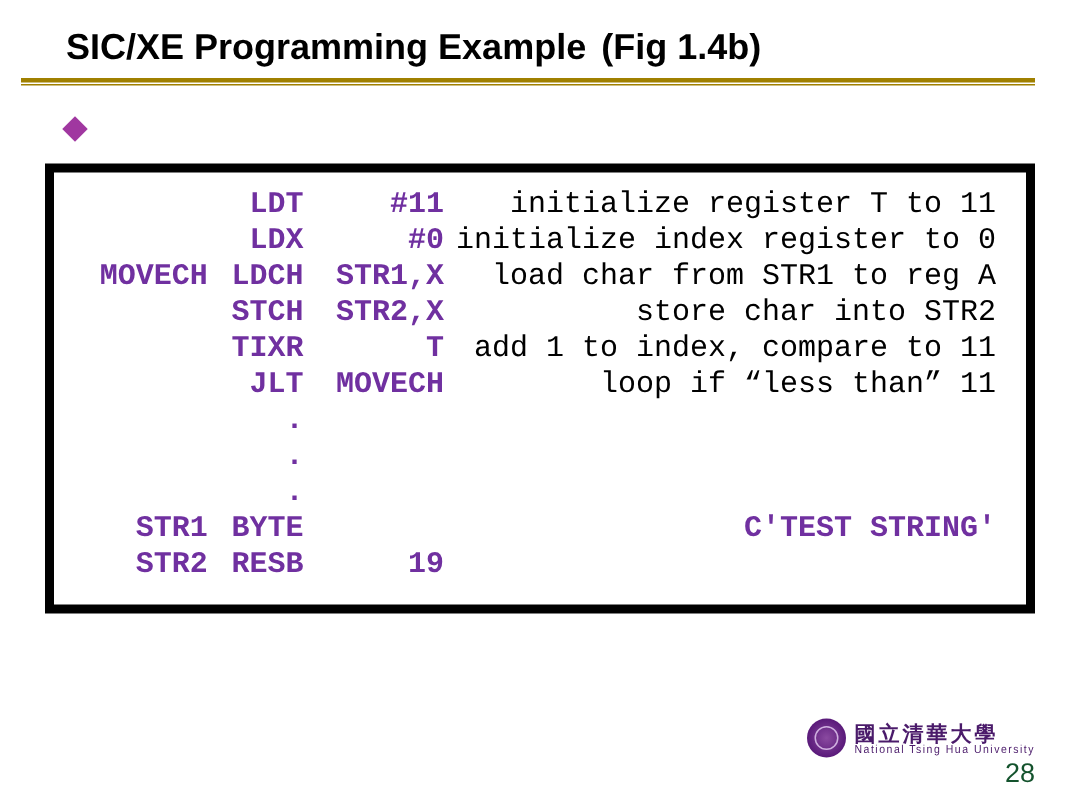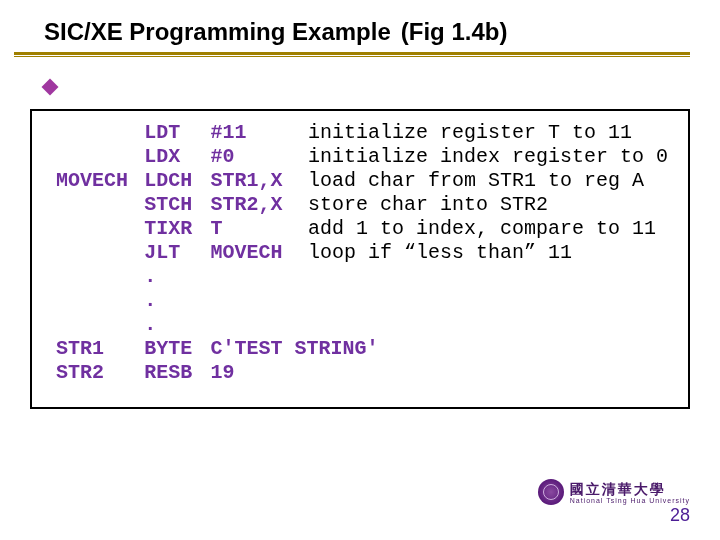--- a/index.html
+++ b/index.html
@@ -60,25 +60,26 @@
     background: #a037a0;
     vertical-align: middle;
     margin-right: 14px;
   }
   .bullet-text {
     font-size: 24px;
     vertical-align: middle;
   }
   .codebox {
     margin: 0 30px 0 30px;
-    border: 2px solid #000000;
+    border: 6px solid #000000;
     background: #fff;
     padding: 10px 12px 12px 24px;
     box-sizing: border-box;
     height: 300px;
+    text-align: right;
   }
   table.code {
     border-collapse: collapse;
     font-size: 20px;
     line-height: 1.2;
   }
   table.code td {
     padding: 0 8px 0 0;
     vertical-align: top;
     white-space: nowrap;
@@ -136,21 +137,21 @@
     font-family: Arial, sans-serif;
     font-size: 7px;
     color: #4a1a6a;
     letter-spacing: 1px;
     transform: scaleY(1.1);
     margin-top: -2px;
   }
   .pagenum {
     font-family: Arial, sans-serif;
     font-size: 18px;
-    color: #4c1d95;
+    color: #14532d;
   }
 </style>
 </head>
 <body>
 
 <div class="slide">
 
   <div class="title-row">
     <span class="title-main">SIC/XE Programming Example</span>
     <span class="title-fig">(Fig 1.4b)</span>

